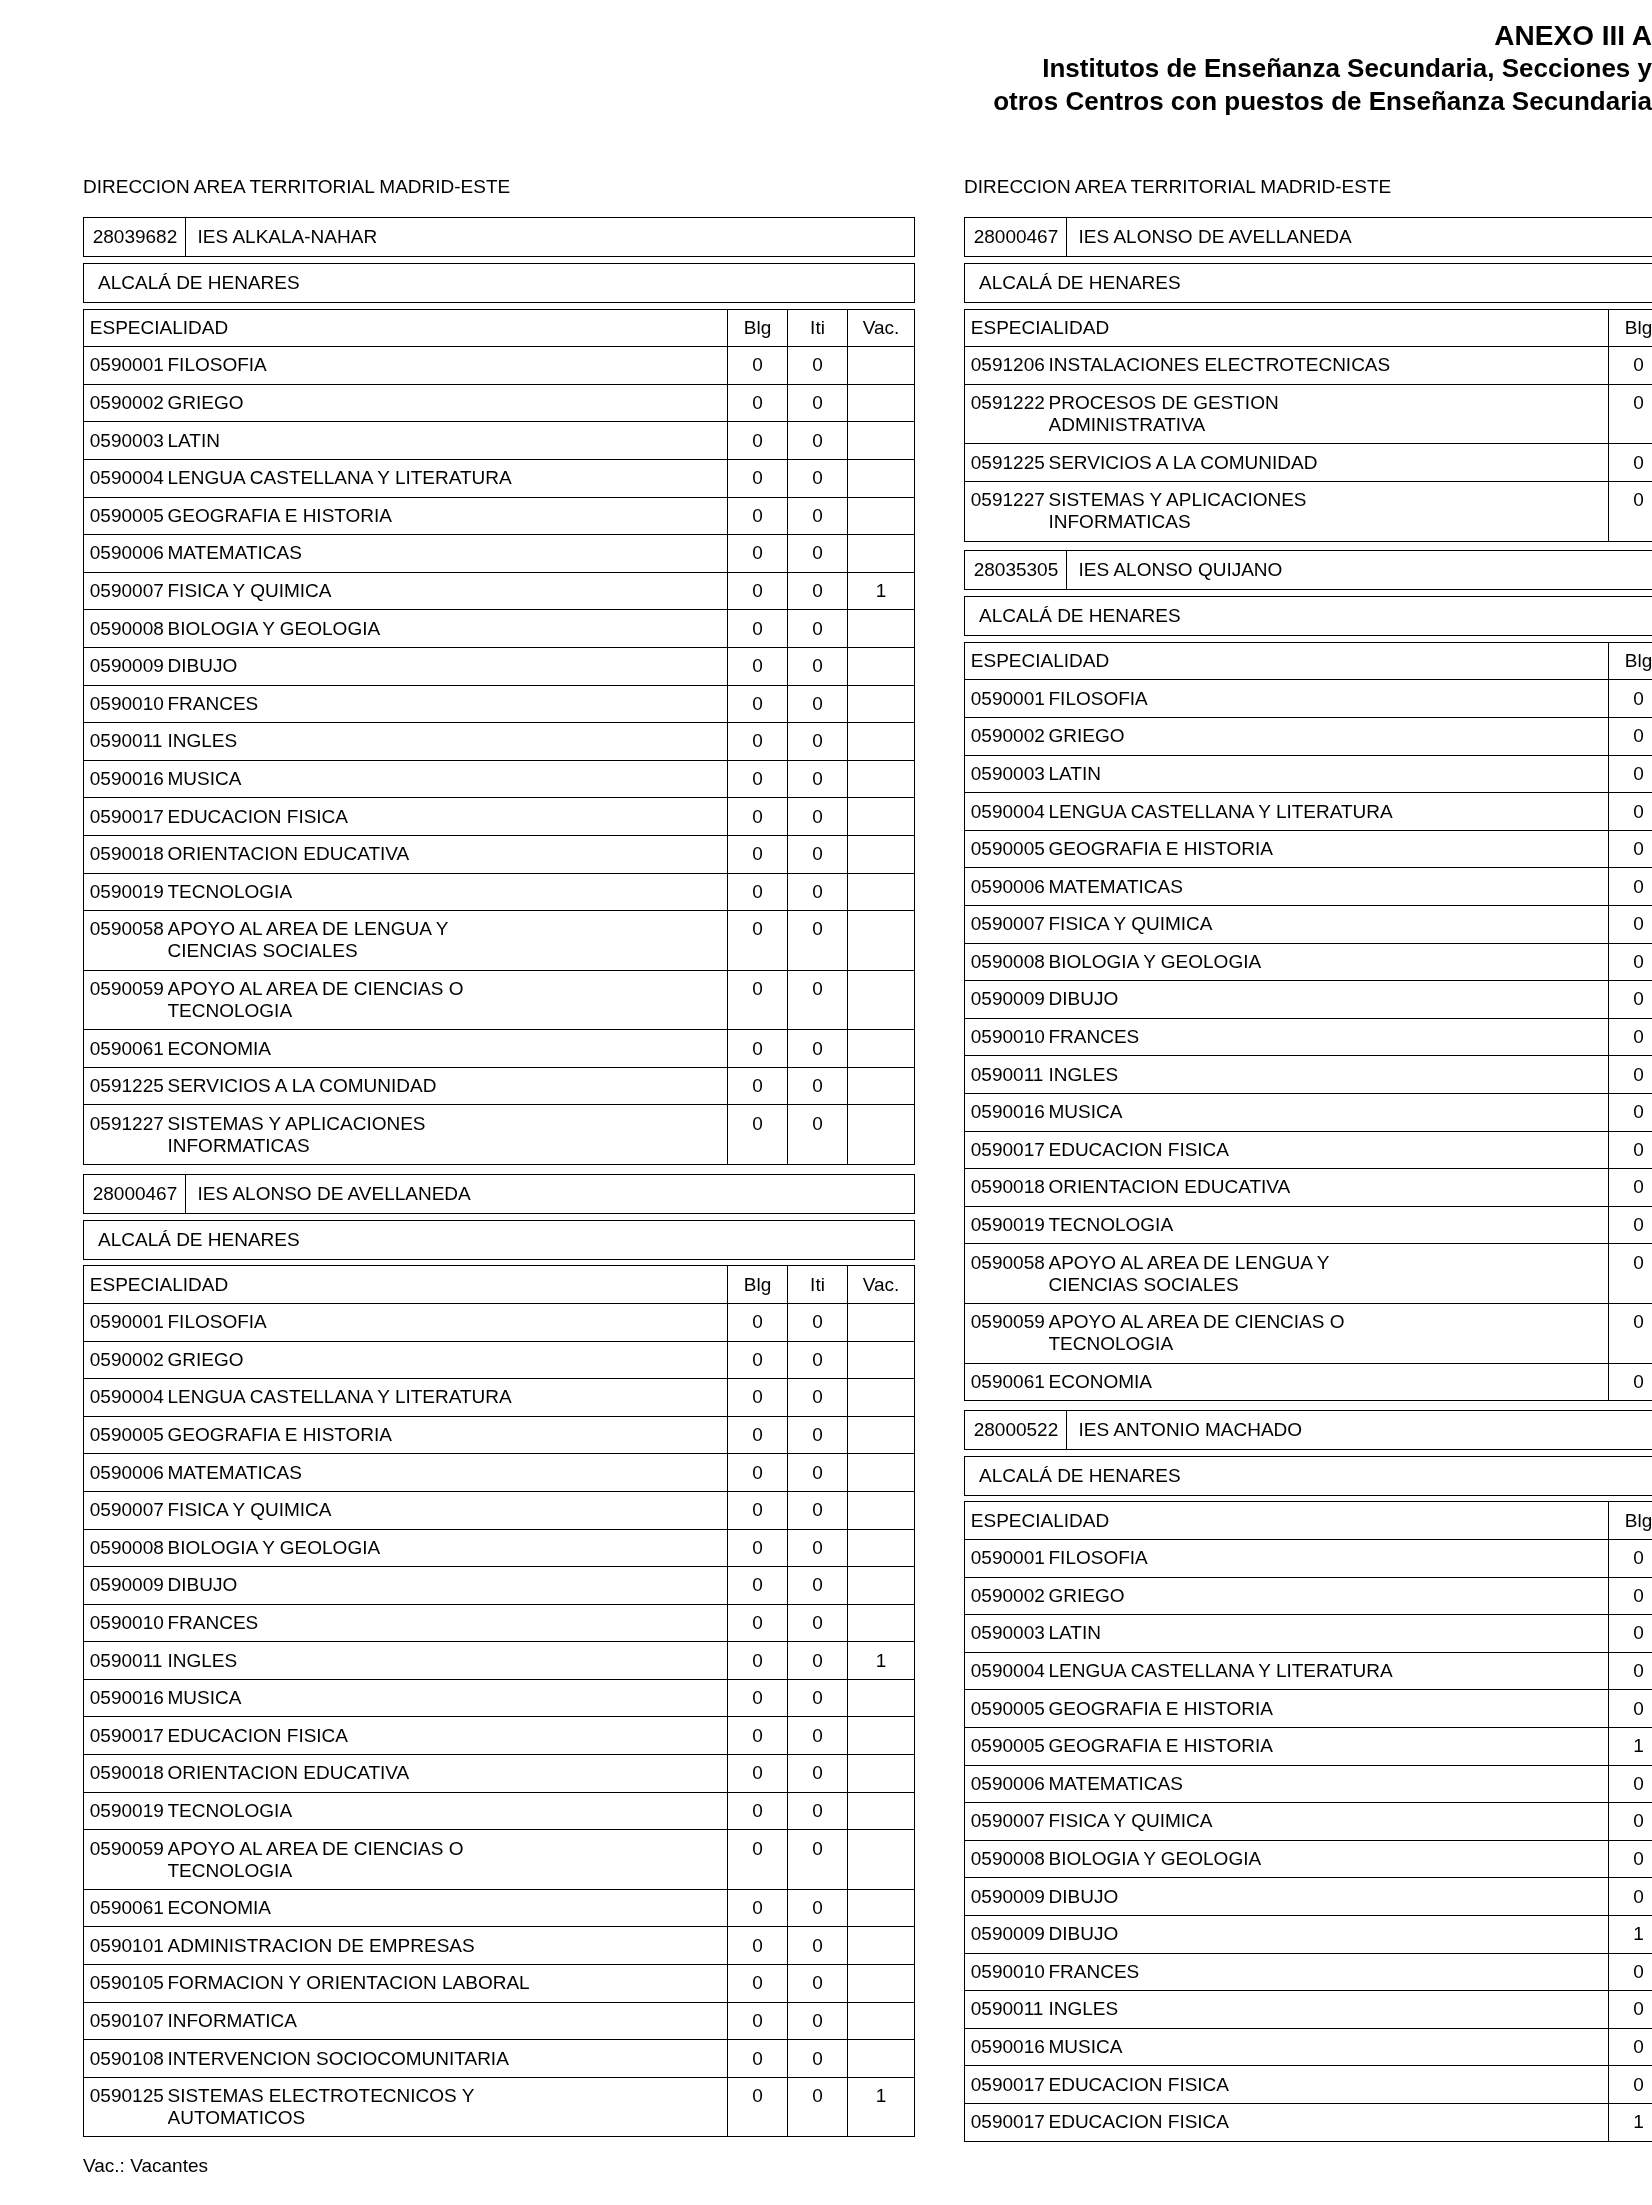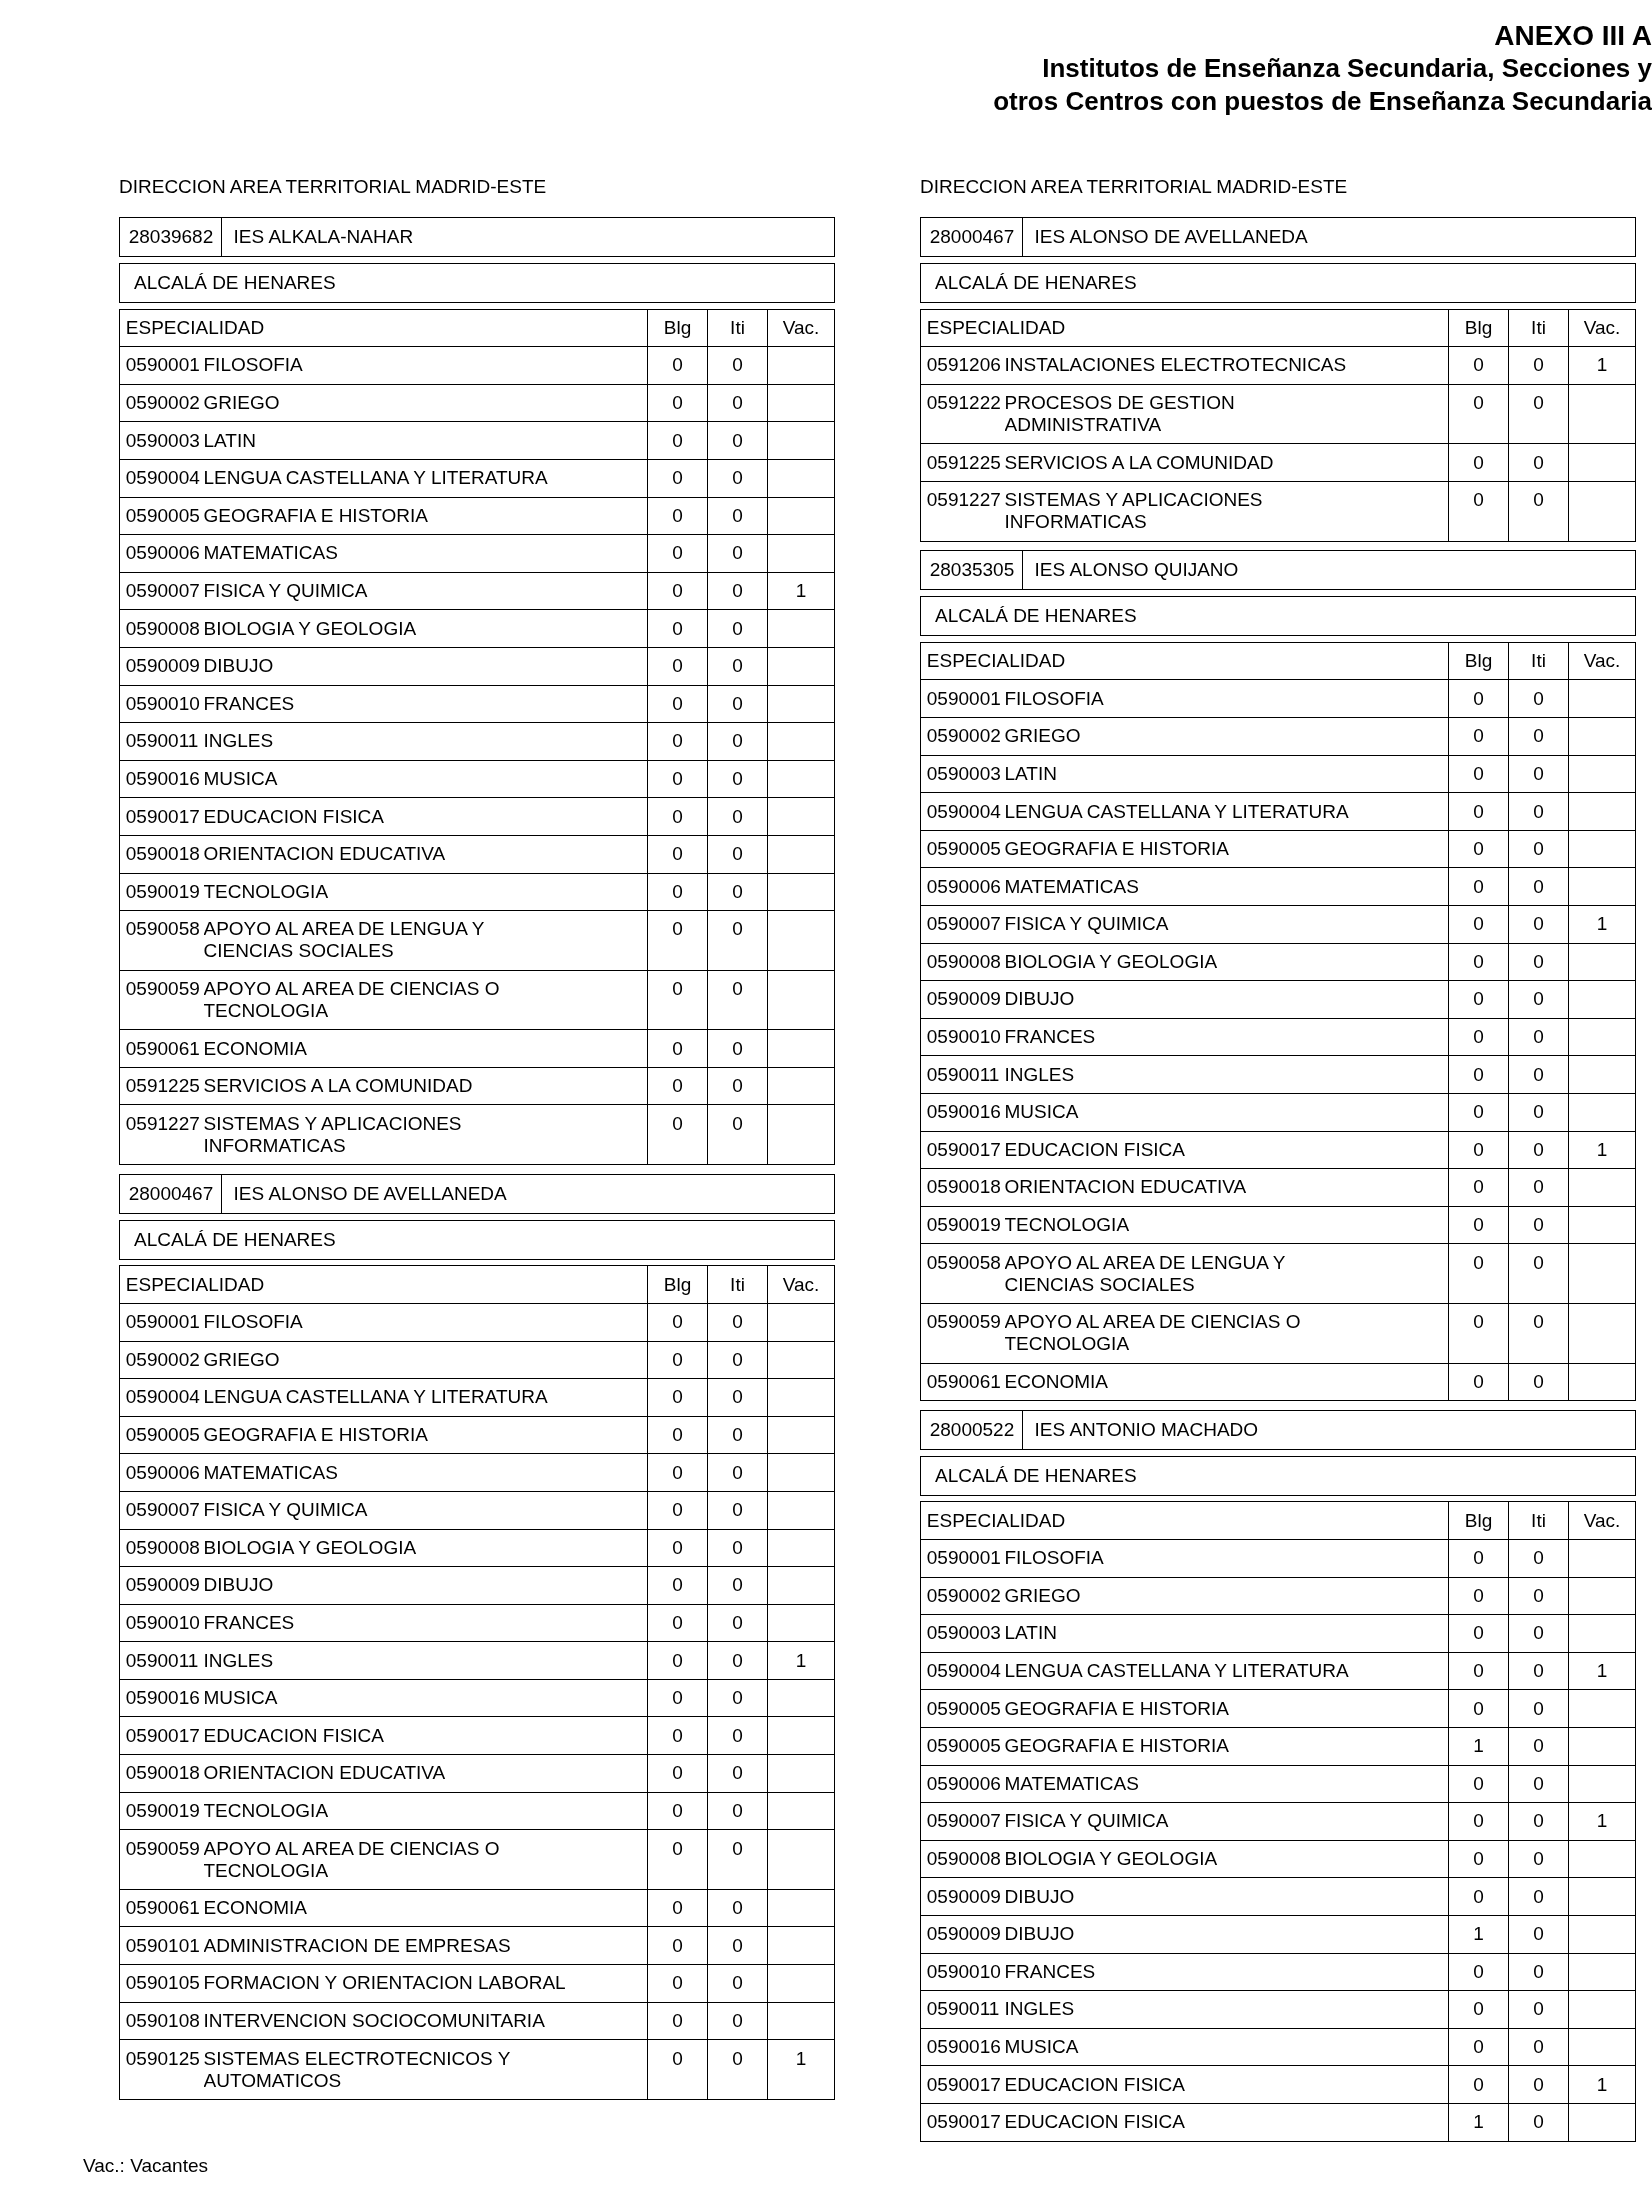--- a/index.html
+++ b/index.html
@@ -21,21 +21,21 @@
   .doc-header {
     margin-left: -83px;
     margin-right: -28px;
     text-align: right;
     font-weight: bold;
   }
   .doc-title { font-size: 28px; line-height: 33px; }
   .doc-subtitle { font-size: 26px; line-height: 33px; }
 
   .columns { display: flex; gap: 49px; margin-top: 58px; }
-  .column { width: 716px; flex: 0 0 auto; min-width: 0; margin-left: 36px; }
+  .column { width: 832px; flex: 0 0 auto; min-width: 0; }
 
   .direction-label { font-size: 19px; line-height: 22px; margin-bottom: 19px; }
 
   .center-block { margin-bottom: 8.7px; }
 
   .center-header {
     display: flex;
     align-items: stretch;
     border: 1.5px solid #000;
     margin-bottom: 5.8px;
@@ -408,20 +408,27 @@
               <tr class="data-row">
                 <td class="cell-code">0590101</td>
                 <td class="cell-name">ADMINISTRACION DE EMPRESAS</td>
                 <td class="cell-num">0</td>
                 <td class="cell-num">0</td>
                 <td class="cell-num cell-vac"></td>
               </tr>
               <tr class="data-row">
                 <td class="cell-code">0590105</td>
                 <td class="cell-name">FORMACION Y ORIENTACION LABORAL</td>
+                <td class="cell-num">0</td>
+                <td class="cell-num">0</td>
+                <td class="cell-num cell-vac"></td>
+              </tr>
+              <tr class="data-row">
+                <td class="cell-code">0590107</td>
+                <td class="cell-name">INFORMATICA</td>
                 <td class="cell-num">0</td>
                 <td class="cell-num">0</td>
                 <td class="cell-num cell-vac"></td>
               </tr>
               <tr class="data-row">
                 <td class="cell-code">0590108</td>
                 <td class="cell-name">INTERVENCION SOCIOCOMUNITARIA</td>
                 <td class="cell-num">0</td>
                 <td class="cell-num">0</td>
                 <td class="cell-num cell-vac"></td>

